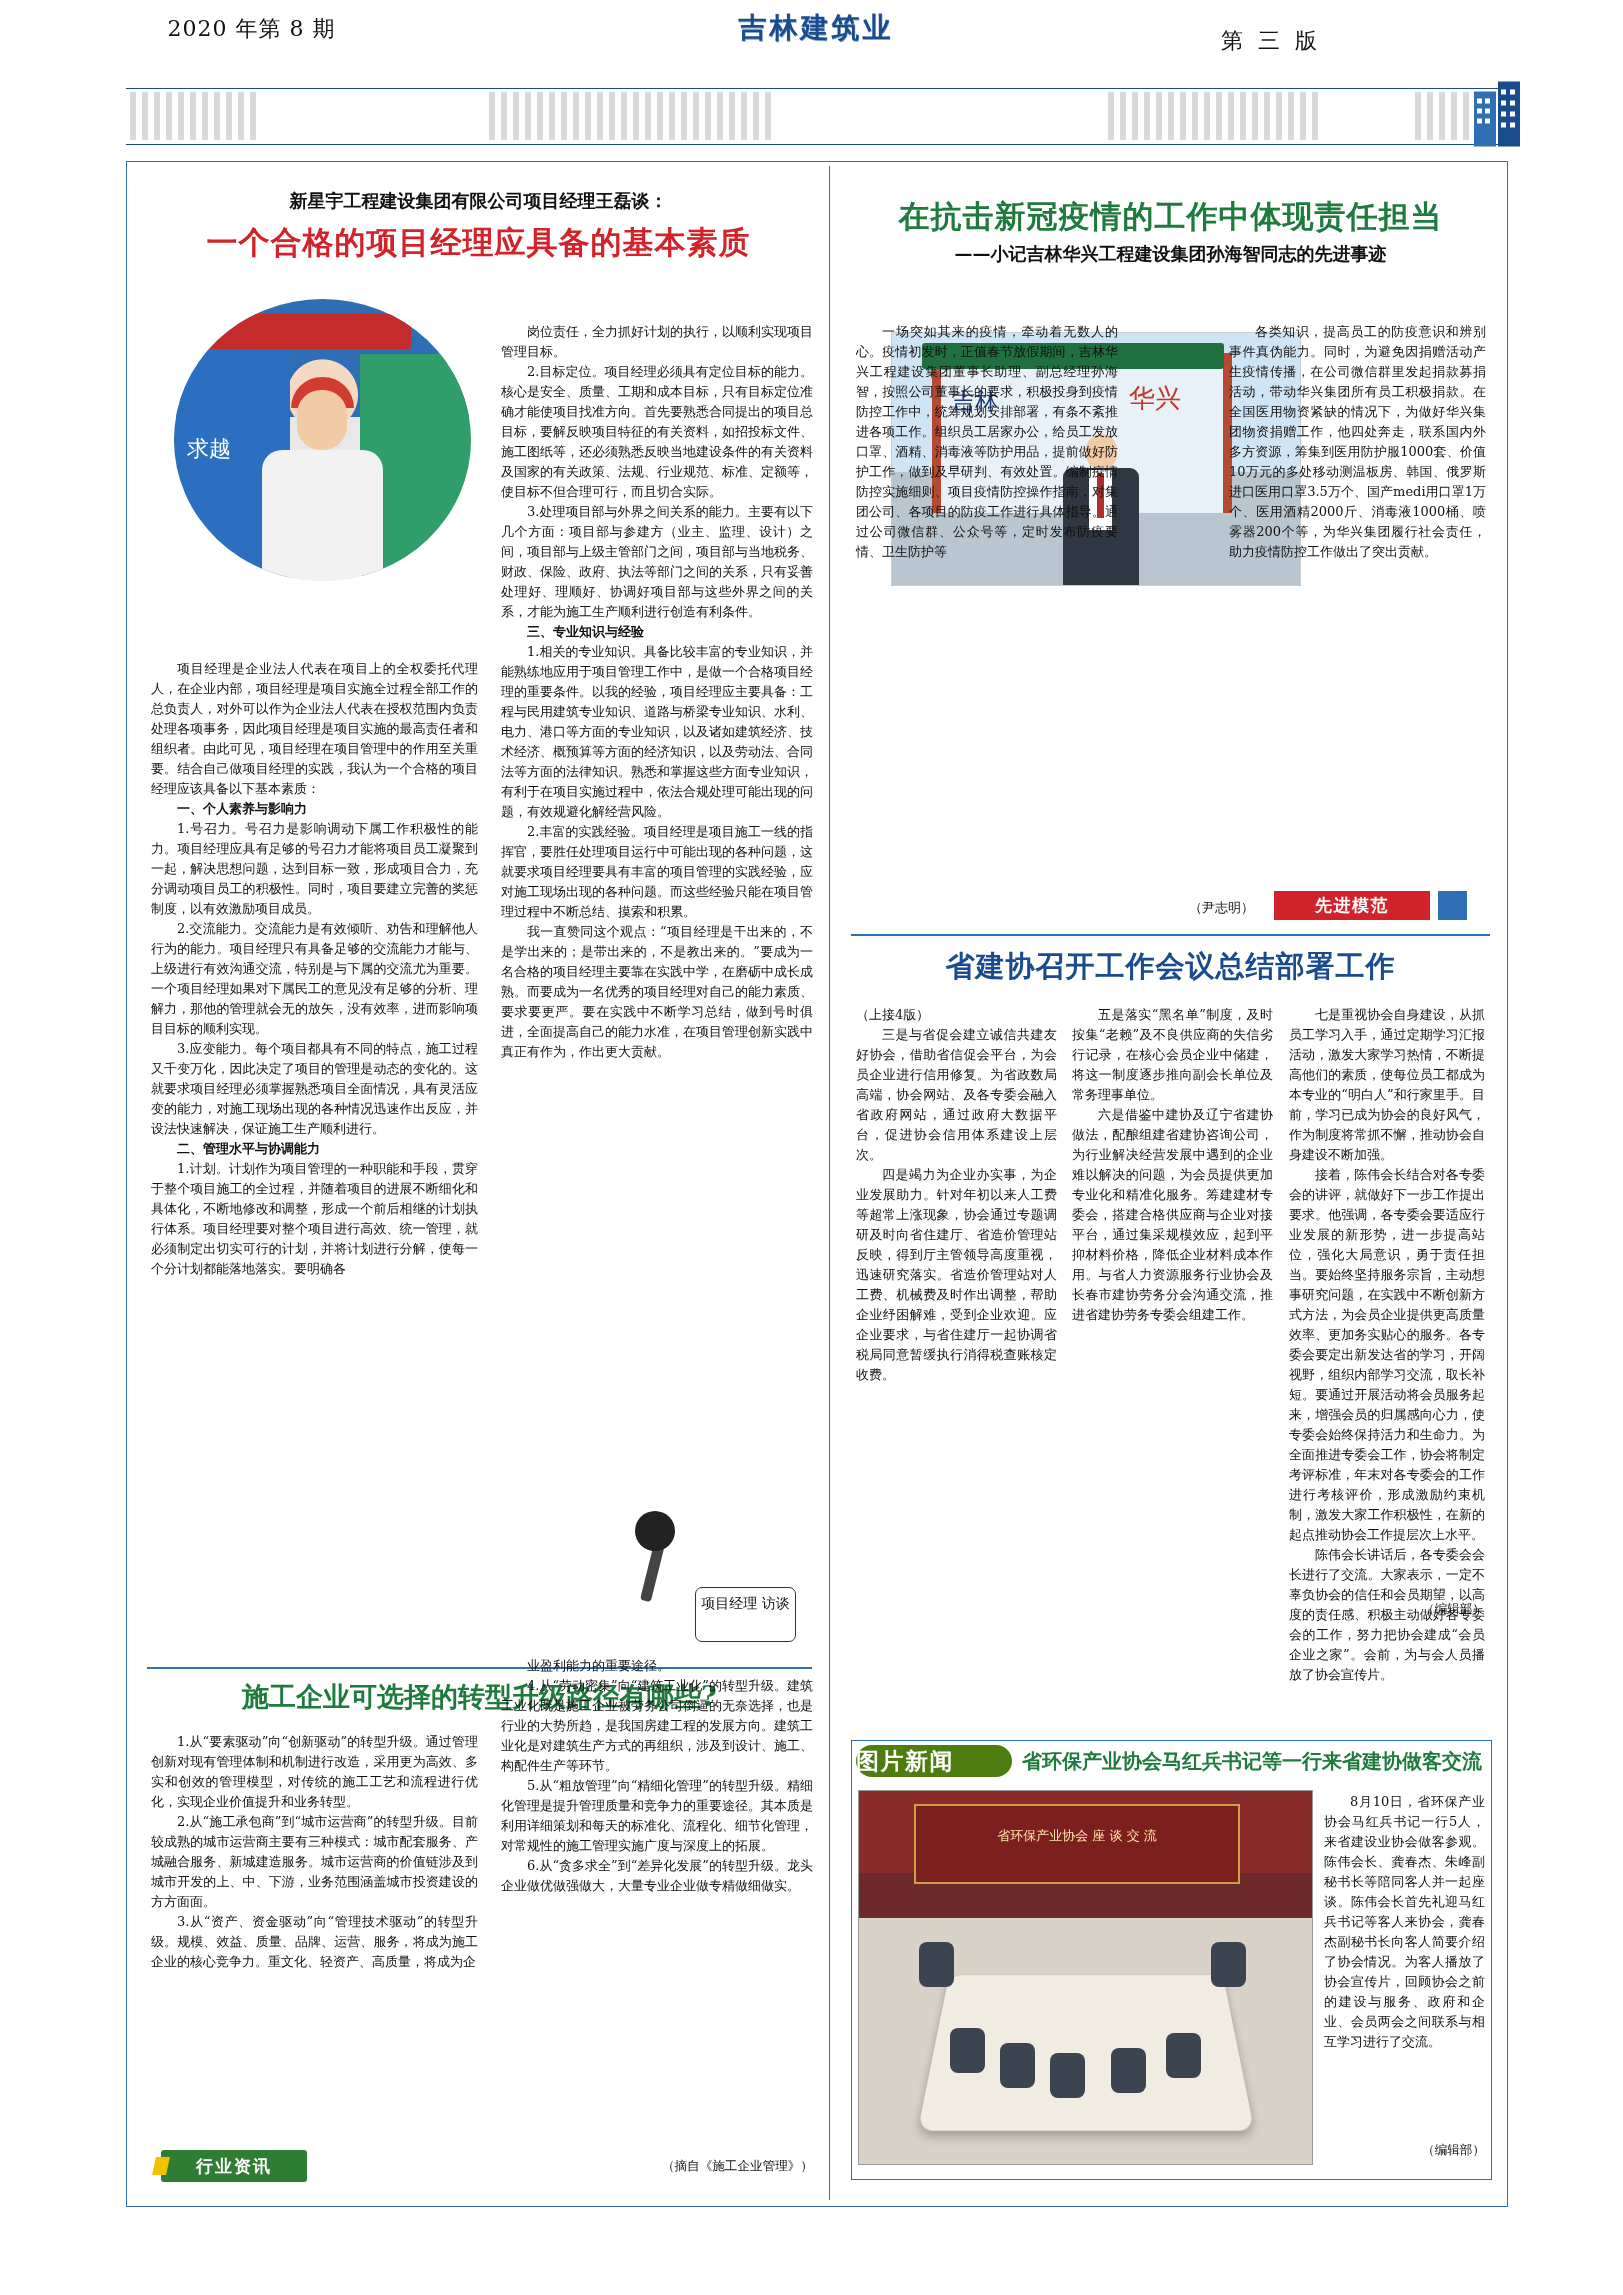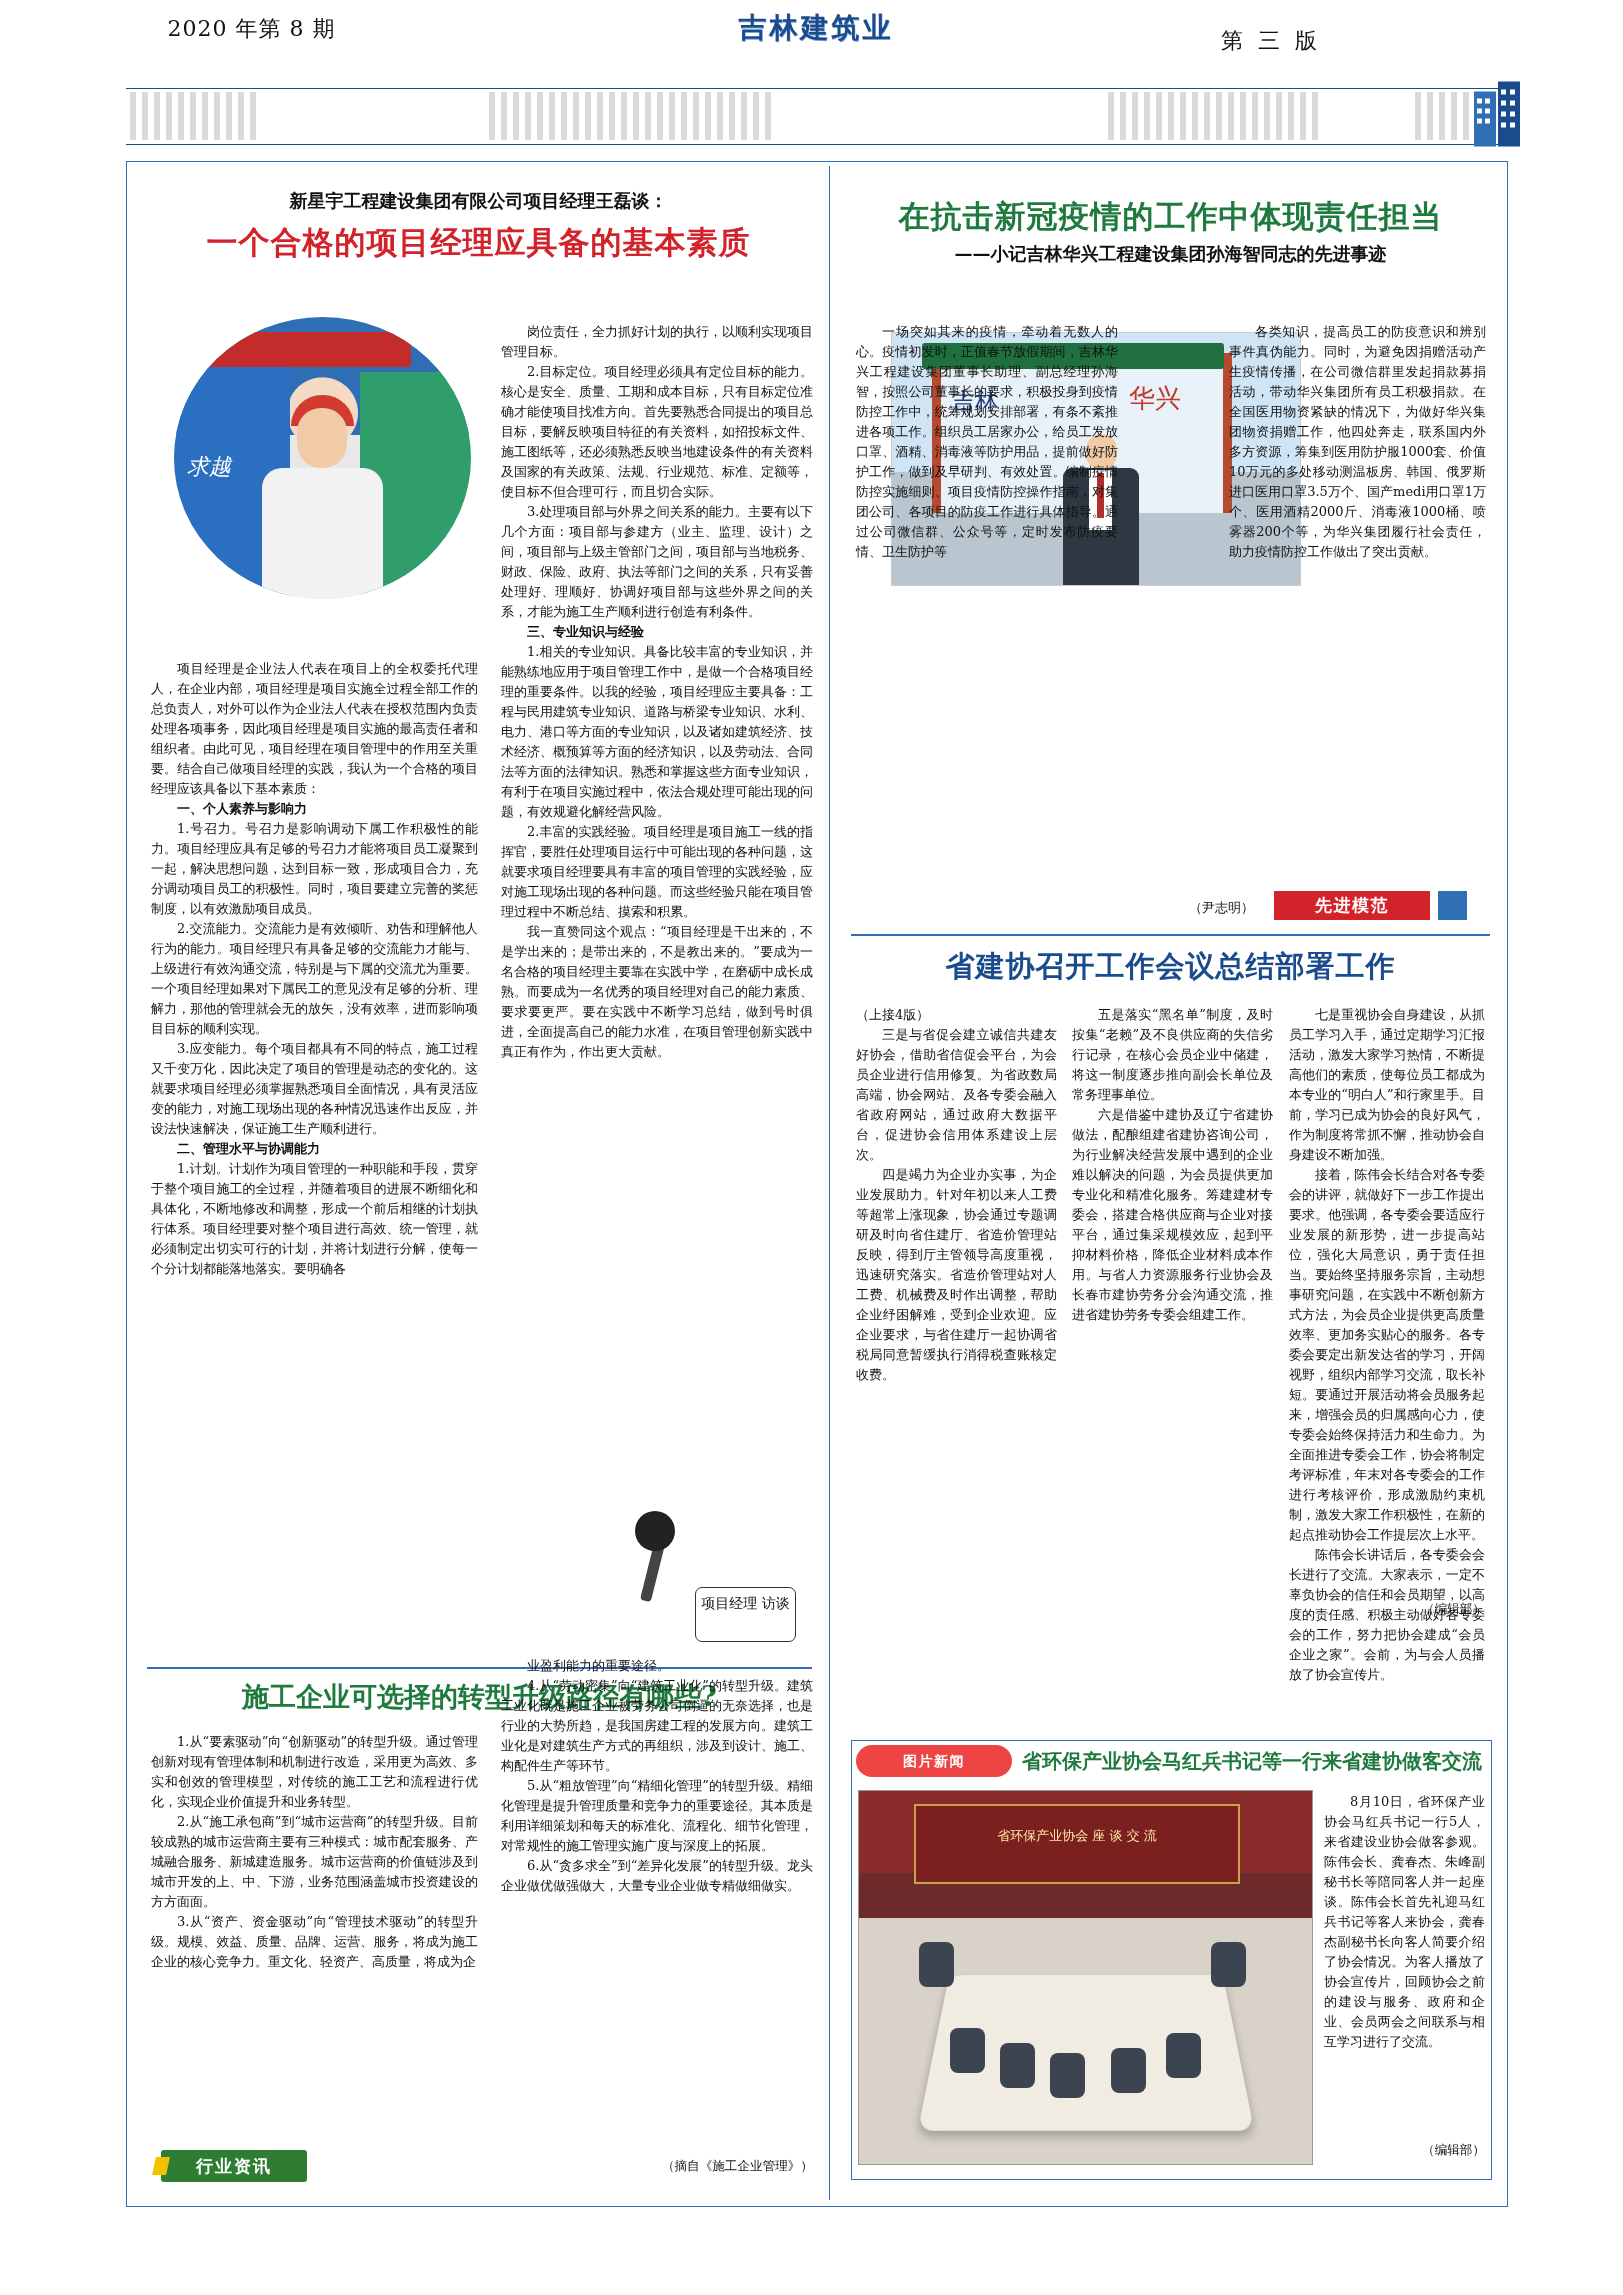--- a/index.html
+++ b/index.html
@@ -71,27 +71,26 @@
     position:absolute;left:151px;top:189px;width:655px;text-align:center;
     font-family:"DejaVu Serif","Liberation Serif",serif;
     font-weight:bold;font-size:18px;color:#111;
   }
   .l1-title{
     position:absolute;left:146px;top:222px;width:665px;text-align:center;
     font-family:"DejaVu Serif","Liberation Serif",serif;
     font-weight:bold;font-size:31px;color:#d2232a;letter-spacing:1px;
   }
   .l1-photo{
-    position:absolute;left:174px;top:317px;width:297px;height:282px;
+    position:absolute;left:174px;top:299px;width:297px;height:282px;
     border-radius:50%;
     background:
       radial-gradient(circle at 50% 34%, #f4d9c4 0 35px, rgba(0,0,0,0) 36px),
       linear-gradient(#2f6db5 0 42%, #e8e8e8 42% 100%);
     overflow:hidden;
-    font-style:italic;
   }
   .ph-sign{
     position:absolute;left:20px;top:15px;width:217px;height:35px;
     background:#c42c2c;border-radius:3px;
   }
   .ph-blue{
     position:absolute;left:0;top:50px;width:116px;height:232px;background:#2a6fc0;
   }
   .ph-green{
     position:absolute;left:186px;top:55px;width:111px;height:227px;background:#2f9e6a;
@@ -226,23 +225,23 @@
     position:absolute;left:1289px;top:1601px;width:196px;text-align:right;
     font-family:"DejaVu Serif","Liberation Serif",serif;font-size:12.6px;
   }
   
   .pn-box{
     position:absolute;left:851px;top:1740px;width:639px;height:438px;
     border:1px solid #2f6fb5;
   }
   .pn-label{
     position:absolute;left:856px;top:1745px;width:156px;height:32px;
-    background:#ef4444;color:#fff;border-radius:17px;
-    font-family:"DejaVu Serif","Liberation Serif",serif;font-size:14px;font-weight:bold;
-    text-align:center;line-height:32px;letter-spacing:1.5px;
+    background:#4d7c0f;color:#fff;border-radius:17px;
+    font-family:"DejaVu Serif","Liberation Serif",serif;font-size:23px;font-weight:bold;
+    text-align:left;line-height:32px;letter-spacing:1.5px;
   }
   .pn-title{
     position:absolute;left:1022px;top:1747px;width:463px;
     font-family:"DejaVu Serif","Liberation Serif",serif;
     font-size:20px;font-weight:bold;color:#1f7a3d;line-height:29px;
   }
   .pn-photo{
     position:absolute;left:858px;top:1790px;width:453px;height:373px;
     background:linear-gradient(#8a2b2b 0 22%, #6d2a2a 22% 34%, #d8d2c8 34% 100%);
     overflow:hidden;border:0.5px solid #999;

